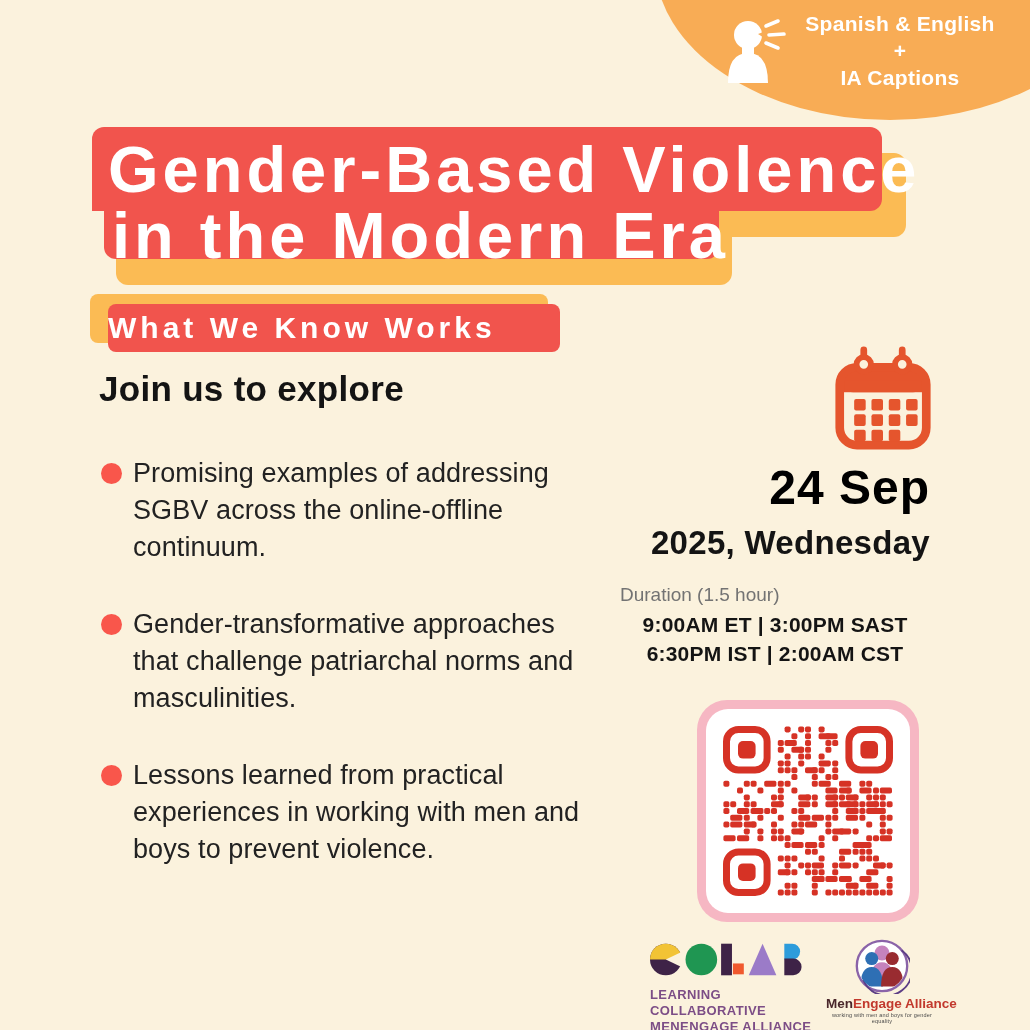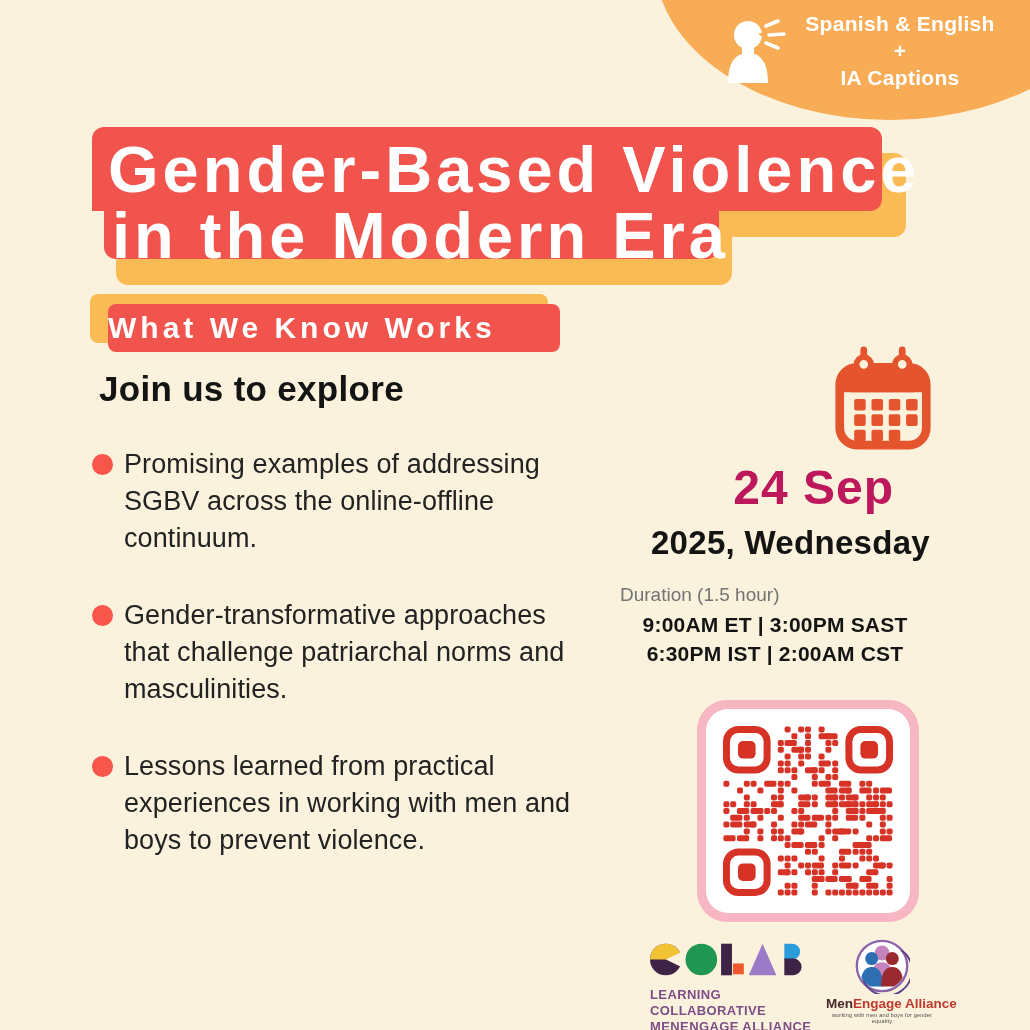--- a/index.html
+++ b/index.html
@@ -27,30 +27,30 @@
 
   
   .subtitle-block{position:absolute;left:90px;top:294px;width:480px;height:70px;}
   .sub-shadow{position:absolute;left:0;top:0;width:458px;height:49px;background:#FBBB54;border-radius:8px;}
   .sub-red{position:absolute;left:18px;top:10px;width:452px;height:48px;background:#F1544D;border-radius:8px;
     display:flex;align-items:center;}
   .sub-red span{color:#fff;font-weight:700;font-size:30px;letter-spacing:4px;white-space:nowrap;}
 
   .intro{position:absolute;left:99px;top:369px;margin:0;font-size:35px;font-weight:700;color:#141414;letter-spacing:.3px;}
 
-  .bullets{position:absolute;left:92px;top:446px;width:545px;list-style:none;margin:0;padding:0;}
+  .bullets{position:absolute;left:92px;top:446px;width:545px;list-style:none;margin:9px;padding:0;}
   .bullets li{display:flex;gap:11px;margin-bottom:40px;}
   .dot{flex:0 0 auto;width:21px;height:21px;border-radius:50%;background:#F9564B;margin-top:8px;}
   .bullet-text{font-size:27px;line-height:37px;color:#222;letter-spacing:.1px;}
 
   
   .calendar{position:absolute;left:833px;top:344px;width:100px;height:108px;}
   .calendar svg{width:100%;height:100%;display:block;}
-  .date-day{position:absolute;left:604px;top:460px;width:290px;text-align:right;
-    font-size:48px;font-weight:700;color:#be185d;letter-spacing:1px;}
+  .date-day{position:absolute;left:640px;top:460px;width:290px;text-align:right;
+    font-size:48px;font-weight:700;color:#000000;letter-spacing:1px;}
   .date-year{position:absolute;left:620px;top:524px;width:310px;text-align:right;
     font-size:33px;font-weight:700;color:#141414;letter-spacing:.3px;}
   .duration{position:absolute;left:620px;top:584px;width:292px;text-align:left;
     font-size:19px;color:#737373;}
   .times{position:absolute;left:615px;top:610px;width:320px;text-align:center;
     font-size:21px;font-weight:700;color:#141414;line-height:29px;letter-spacing:.2px;}
 
   
   .qr-frame{position:absolute;left:697px;top:700px;width:222px;height:222px;background:#F6B7C3;border-radius:30px;}
   .qr-white{position:absolute;left:9px;top:9px;right:9px;bottom:9px;background:#fff;border-radius:22px;}

